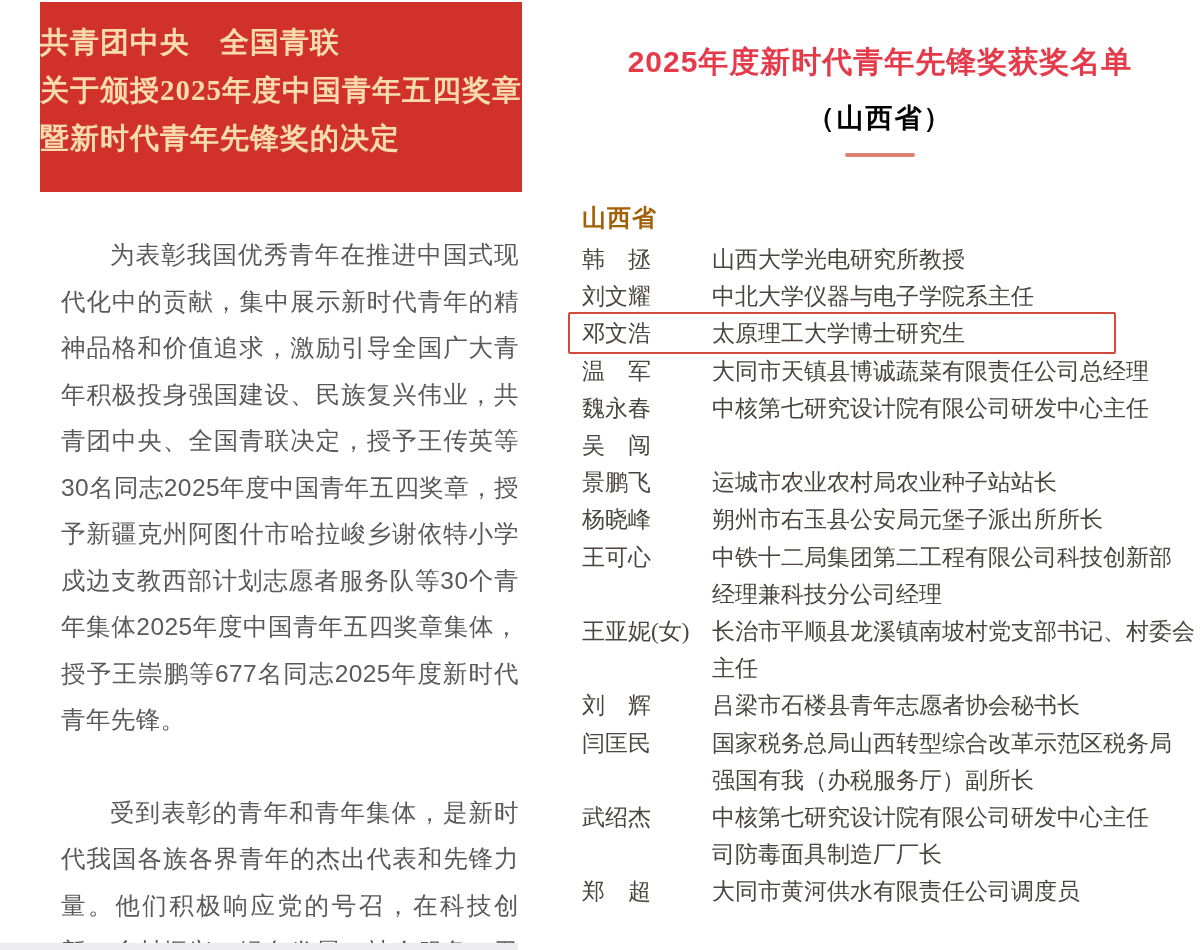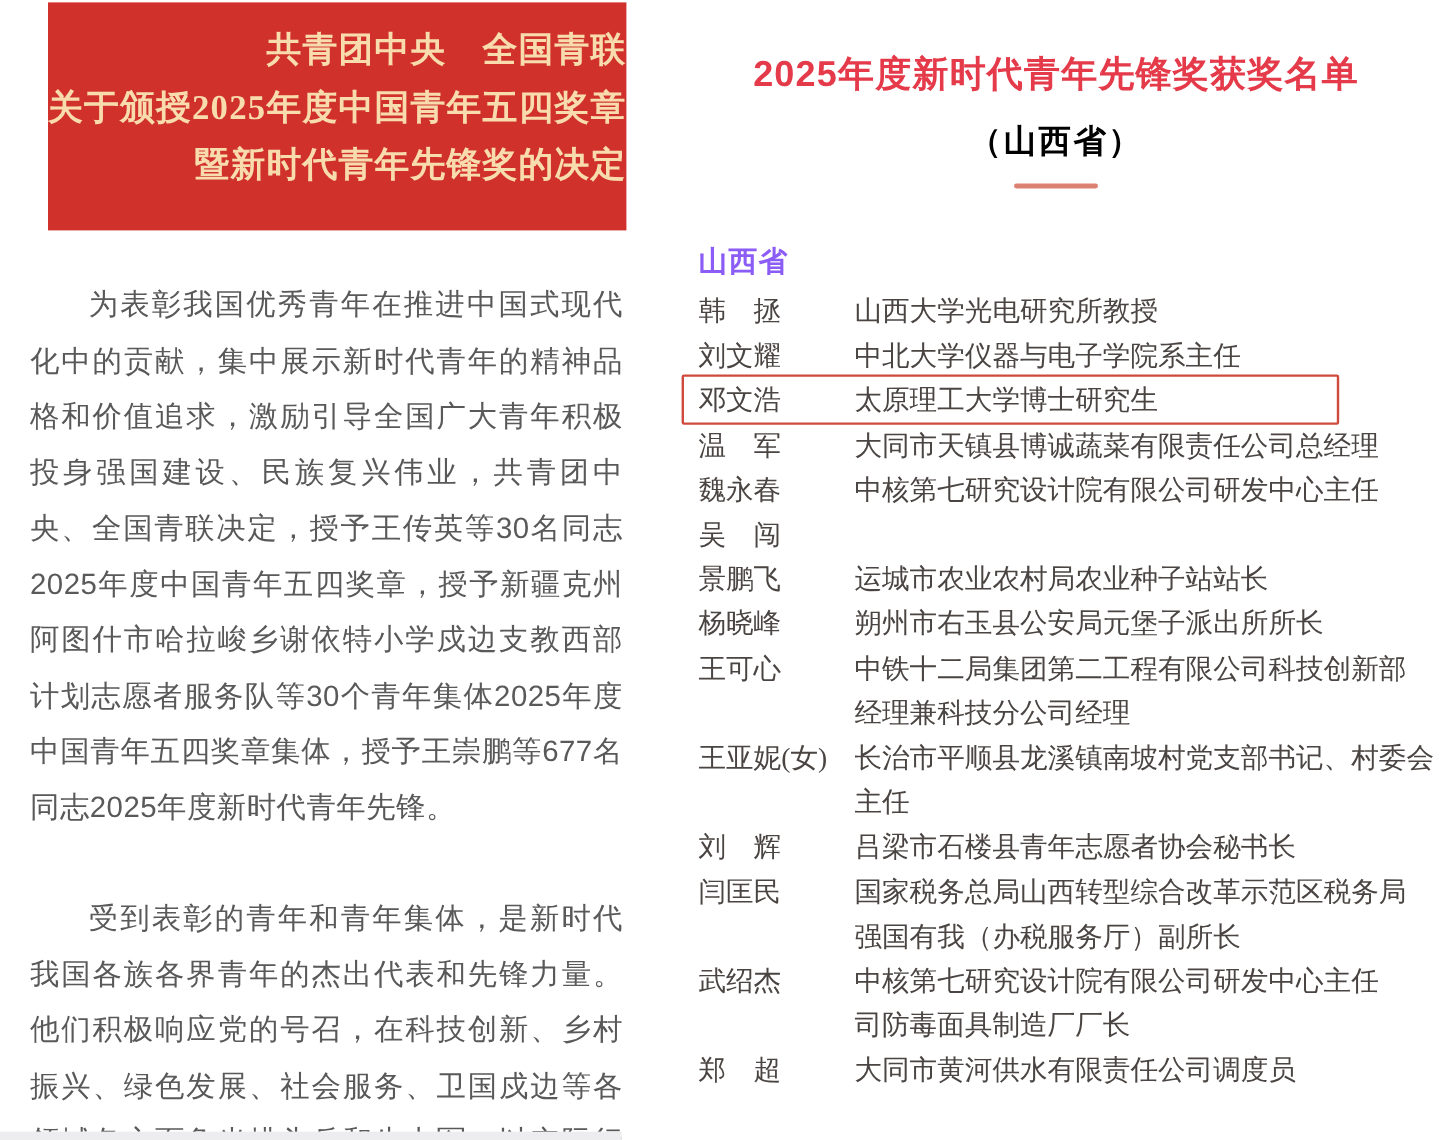--- a/index.html
+++ b/index.html
@@ -5,34 +5,34 @@
 <style>
   * { margin:0; padding:0; box-sizing:border-box; }
   html,body { width:1200px; height:950px; overflow:hidden; background:#ffffff; }
   body { position:relative; font-family:"Liberation Sans","DejaVu Sans",sans-serif; }
 
   
   .left-page { position:absolute; left:0; top:0; width:560px; height:950px; background:#ffffff; }
 
   .red-banner {
     position:absolute; left:40px; top:2px; width:482px; height:190px;
-    background:#d0312a; text-align:right; padding-top:16px;
+    background:#d0312a; text-align:left; padding-top:16px;
   }
   .red-banner .banner-line {
     color:#f8dcae; font-family:"Liberation Serif","DejaVu Serif",serif;
     font-weight:bold; font-size:29px; line-height:48px; letter-spacing:1px;
     white-space:nowrap;
   }
 
   .decision-body {
     position:absolute; left:25px; top:232px; width:494px;
     color:#595959; font-size:24.5px; line-height:46.5px;
     text-align:justify; letter-spacing:0.4px;
   }
-  .decision-body p { text-indent:2em; }
+  .decision-body p { text-indent:2em;margin-left:36px; }
   .decision-body p + p { margin-top:46px; }
 
   .bottom-strip { position:absolute; left:0; bottom:0; width:518px; height:7px; background:#ededef; }
 
   
   .right-page { position:absolute; left:560px; top:0; width:640px; height:838px; background:#ffffff; }
 
   .list-title {
     position:absolute; left:0; top:42px; width:640px; text-align:center;
     color:#e43a4a; font-weight:bold; font-size:30px; letter-spacing:1px; white-space:nowrap;
@@ -40,21 +40,21 @@
   .list-subtitle {
     position:absolute; left:0; top:100px; width:640px; text-align:center;
     color:#000000; font-weight:bold; font-size:27px; letter-spacing:2px;
   }
   .title-divider {
     position:absolute; left:285px; top:153px; width:70px; height:4px;
     background:#dd8272; border-radius:2px;
   }
   .province-label {
     position:absolute; left:22px; top:202px;
-    color:#8b5cf6; font-weight:bold; font-size:24px; letter-spacing:1px;
+    color:#a16207; font-weight:bold; font-size:24px; letter-spacing:1px;
   }
 
   .winners-list {
     position:absolute; left:22px; top:241px; width:618px;
     font-family:"Liberation Serif","DejaVu Serif",serif;
     color:#4a4542; font-size:23px; line-height:37.2px;
   }
   .winner-row { display:flex; position:relative;justify-content:space-between; }
   .w-name { flex:0 0 130px; width:130px; white-space:nowrap; }
   .w-pos  { width:488px; white-space:pre-line; }

